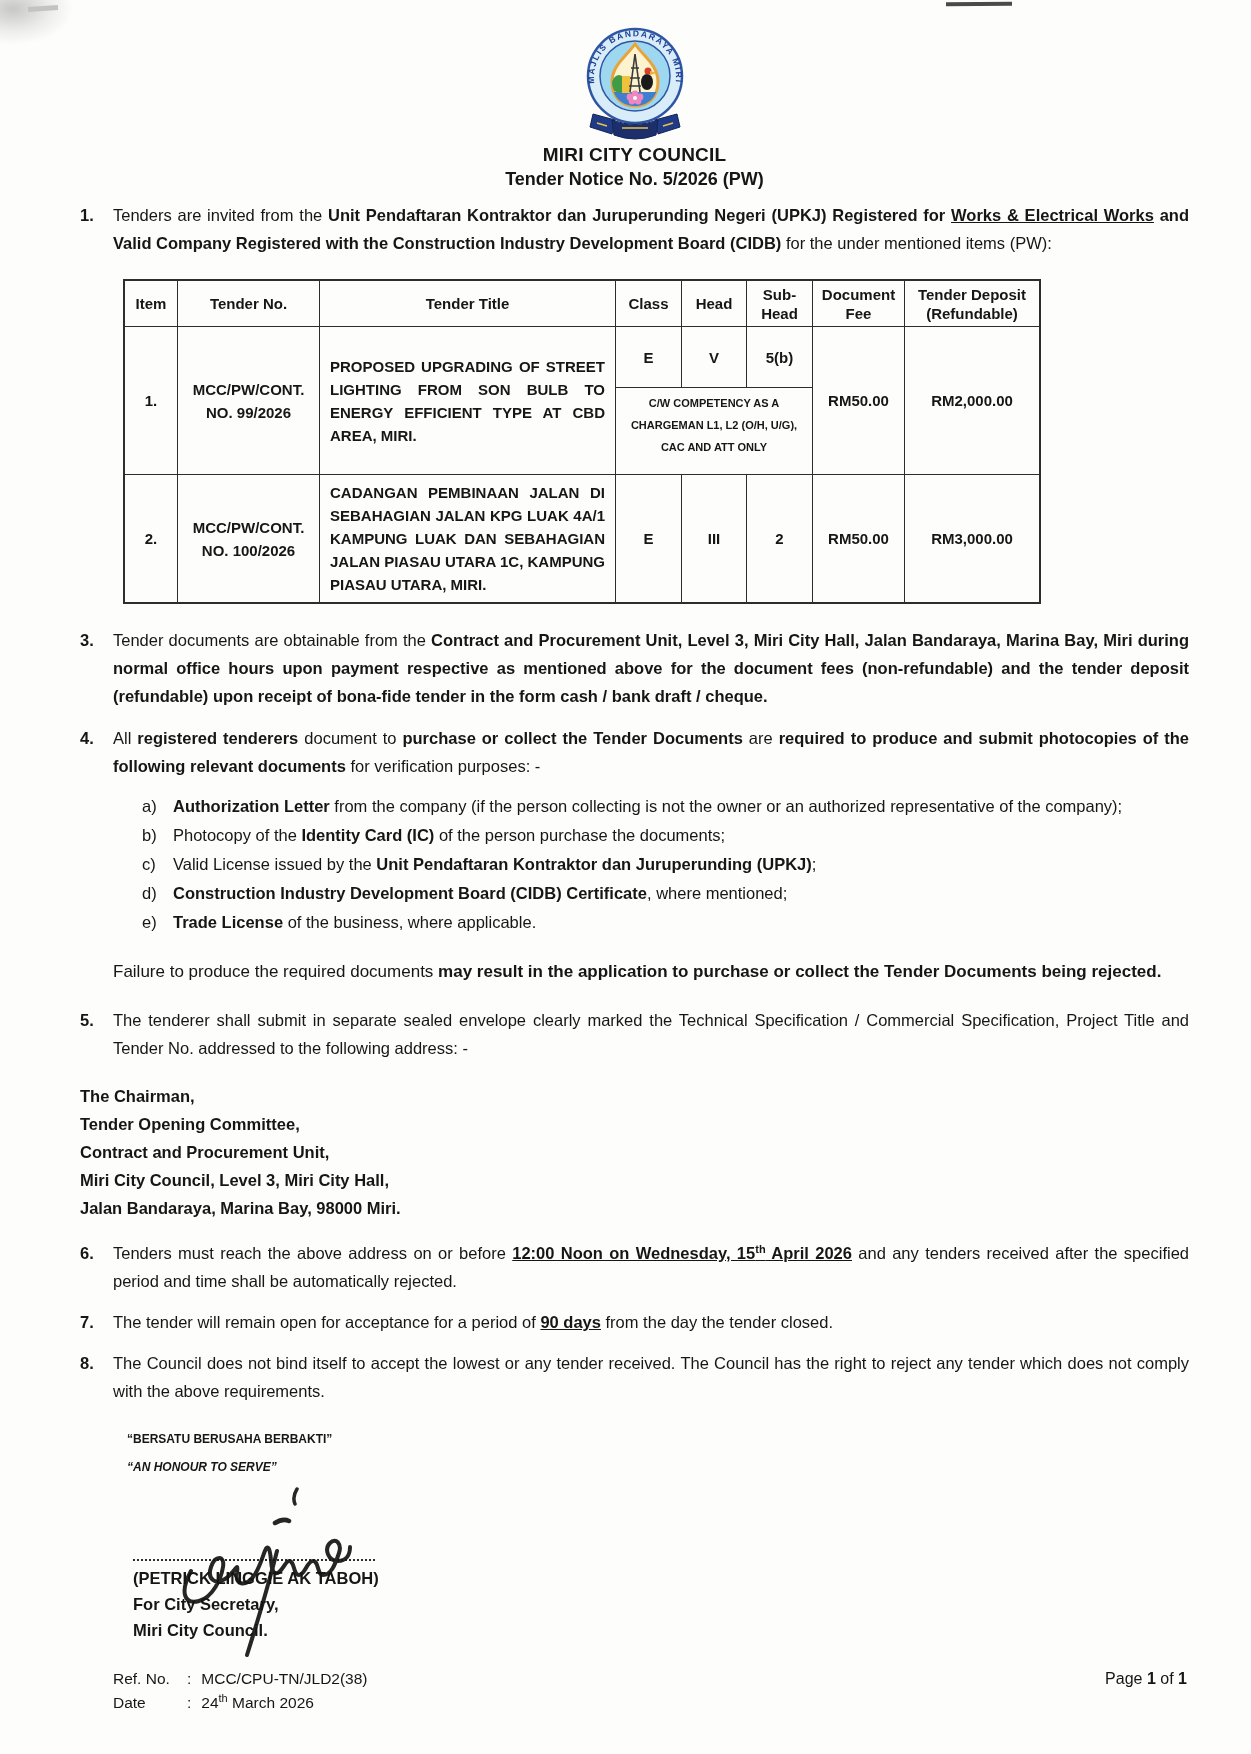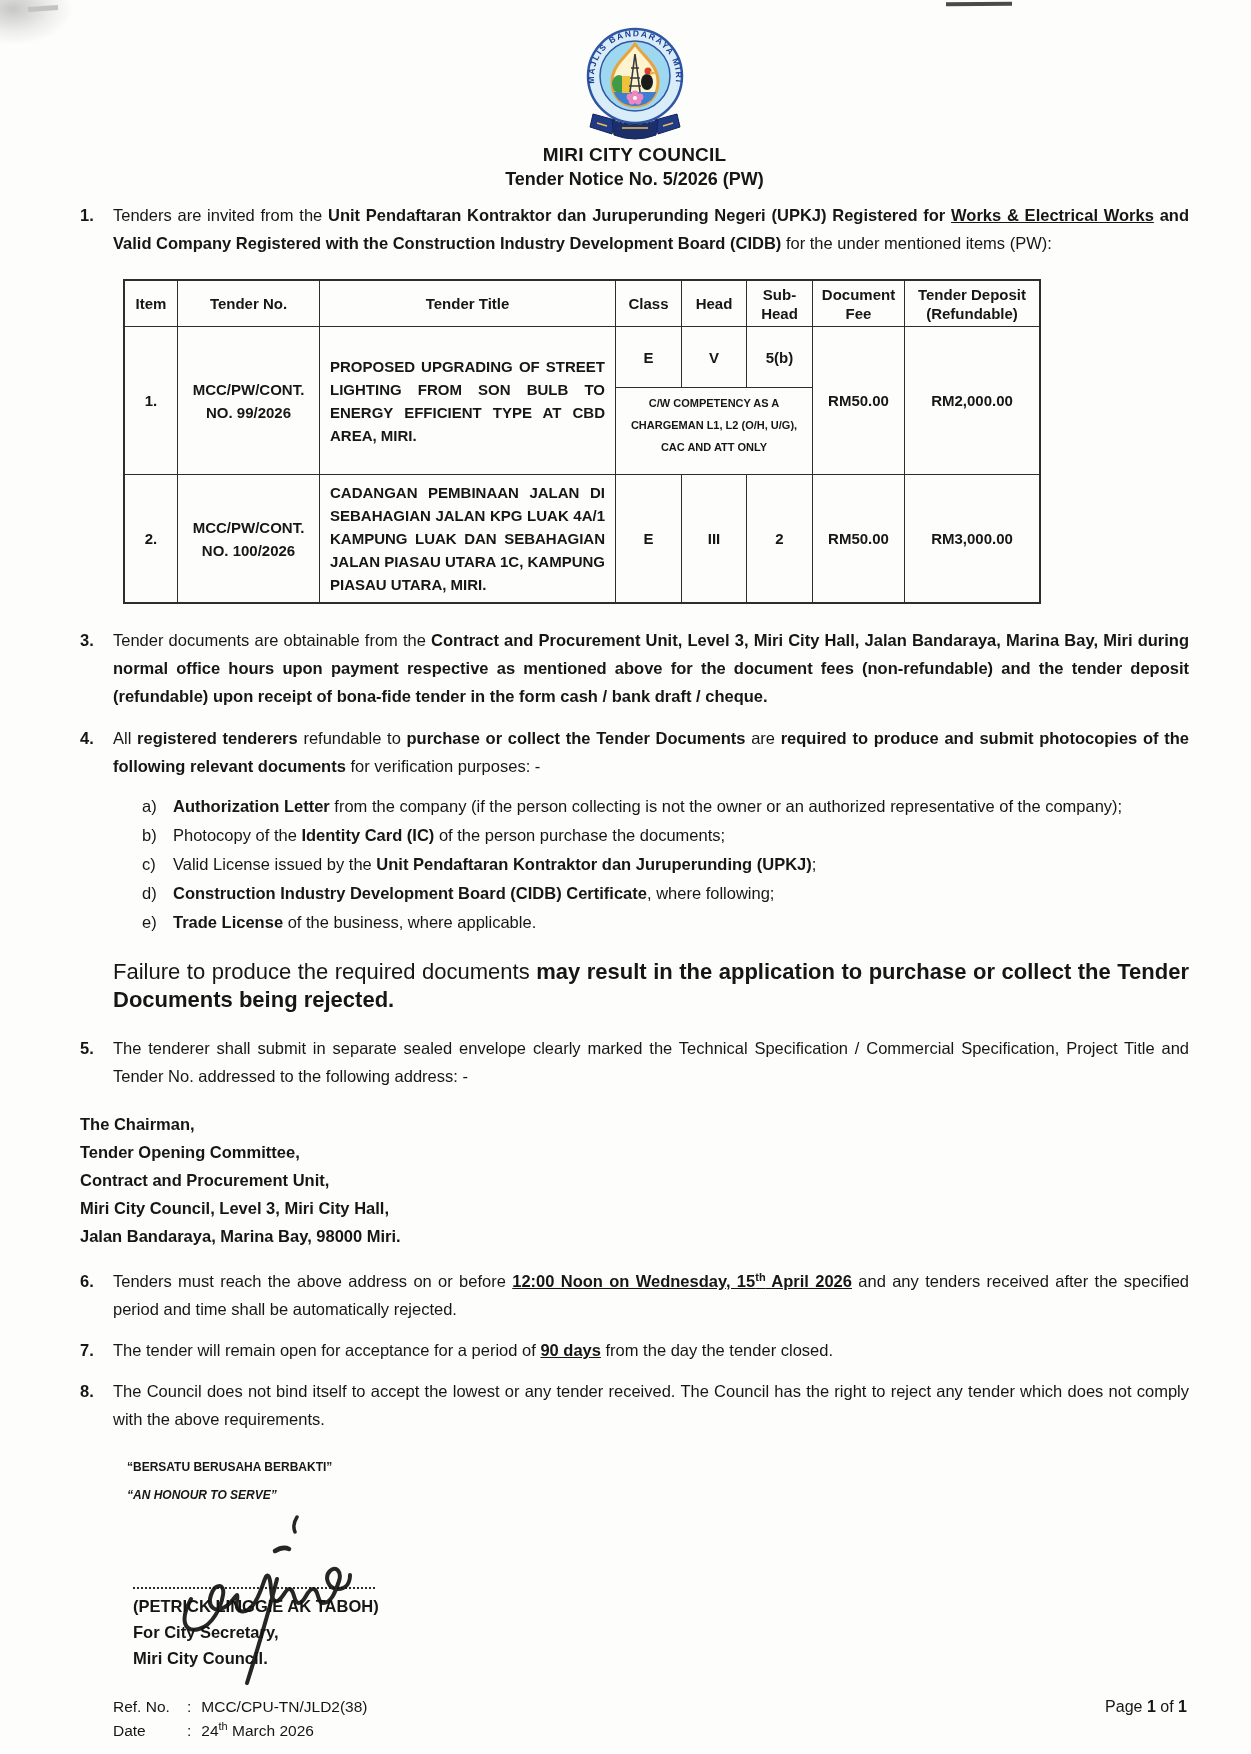--- a/index.html
+++ b/index.html
@@ -44,21 +44,21 @@
   .cell-title{justify-content:flex-start;text-align:justify;line-height:23px;padding:6px 10px;}
   .row-body .tc{line-height:23px;}
   .composite{display:block;padding:0;grid-column:4/7;}
   .comp-top{display:grid;grid-template-columns:66px 65px 1fr;height:60px;border-bottom:1.5px solid #2d2d2d;}
   .comp-top>div{display:flex;align-items:center;justify-content:center;font-size:15px;}
   .comp-top .cdiv{border-right:1.5px solid #2d2d2d;}
   .comp-bot{padding:4px 6px;text-align:center;font-size:11px;line-height:22px;}
   .r1{min-height:148px;}
   .r2{min-height:120px;}
 
-  .plain-par{margin-left:33px;font-size:22px;line-height:28px;text-align:justify;}
+  .plain-par{margin-left:33px;font-size:17px;line-height:28px;text-align:justify;}
 
   .sublist{margin:12px 0 0 33px;}
   .li{display:flex;font-size:16.5px;line-height:28px;margin-bottom:1px;}
   .li .ltr{flex:none;width:31px;padding-left:29px;box-sizing:content-box;}
   .li .ltext{flex:1;text-align:justify;}
 
   .addr{margin-top:20px;text-align:left;font-weight:700;font-size:16.5px;line-height:28px;}
 
   .motto{margin:20px 0 0 47px;font-size:12px;font-weight:700;line-height:28px;}
   .motto .l2{font-style:italic;}
@@ -169,39 +169,39 @@
     </div>
   </div>
 
   <div class="clause" style="margin-top:22px">
     <span class="num">3.</span>
     <div class="ctext"><span>Tender documents are obtainable from the </span><span class="b">Contract and Procurement Unit, Level 3, Miri City Hall, Jalan Bandaraya, Marina Bay, Miri during normal office hours upon payment respective as mentioned above for the document fees (non-refundable) and the tender deposit (refundable) upon receipt of bona-fide tender in the form cash / bank draft / cheque.</span></div>
   </div>
 
   <div class="clause" style="margin-top:14px">
     <span class="num">4.</span>
-    <div class="ctext"><span>All </span><span class="b">registered tenderers</span><span> refundable to </span><span class="b">purchase or collect the Tender Documents</span><span> are </span><span class="b">required to produce and submit photocopies of the following relevant documents</span><span> for verification purposes: -</span></div>
+    <div class="ctext"><span>All </span><span class="b">registered tenderers</span><span> document to </span><span class="b">purchase or collect the Tender Documents</span><span> are </span><span class="b">required to produce and submit photocopies of the following relevant documents</span><span> for verification purposes: -</span></div>
   </div>
 
   <div class="sublist">
     <div class="li">
       <span class="ltr">a)</span>
       <div class="ltext"><span class="b">Authorization Letter</span><span> from the company (if the person collecting is not the owner or an authorized representative of the company);</span></div>
     </div>
     <div class="li">
       <span class="ltr">b)</span>
       <div class="ltext"><span>Photocopy of the </span><span class="b">Identity Card (IC)</span><span> of the person purchase the documents;</span></div>
     </div>
     <div class="li">
       <span class="ltr">c)</span>
       <div class="ltext"><span>Valid License issued by the </span><span class="b">Unit Pendaftaran Kontraktor dan Juruperunding (UPKJ)</span><span>;</span></div>
     </div>
     <div class="li">
       <span class="ltr">d)</span>
-      <div class="ltext"><span class="b">Construction Industry Development Board (CIDB) Certificate</span><span>, where following;</span></div>
+      <div class="ltext"><span class="b">Construction Industry Development Board (CIDB) Certificate</span><span>, where mentioned;</span></div>
     </div>
     <div class="li">
       <span class="ltr">e)</span>
       <div class="ltext"><span class="b">Trade License</span><span> of the business, where applicable.</span></div>
     </div>
   </div>
 
   <div class="plain-par" style="margin-top:22px"><span>Failure to produce the required documents </span><span class="b">may result in the application to purchase or collect the Tender Documents being rejected.</span></div>
 
   <div class="clause" style="margin-top:20px">

